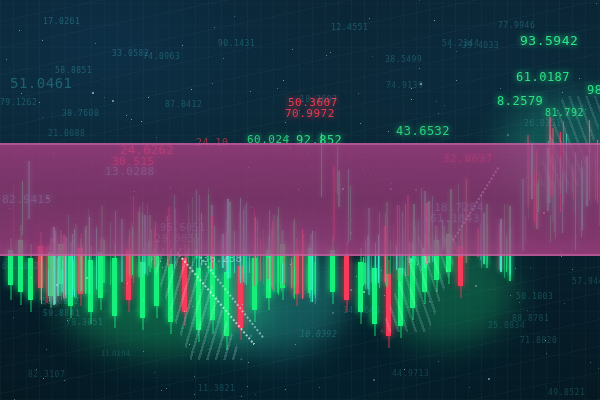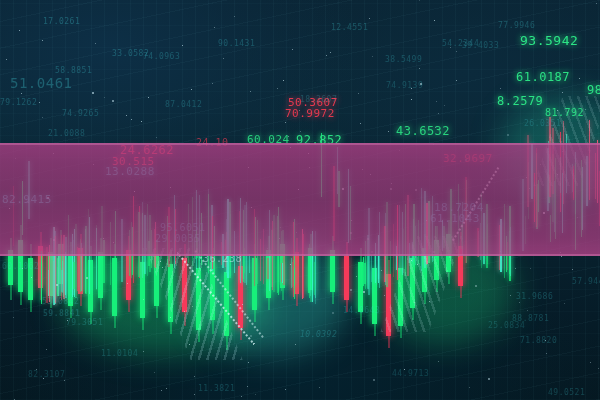--- a/index.html
+++ b/index.html
@@ -722,38 +722,38 @@
       <div class="num" style="left: 155px; top: 233px; font-size: 10px; color: rgb(69, 216, 224); opacity: 0.45;">29.0035</div>
       <div class="num" style="left: 203px; top: 253px; font-size: 10px; color: rgb(207, 239, 248); opacity: 0.5;">36.238</div>
       <div class="num" style="left: 196px; top: 137px; font-size: 10px; color: rgb(255, 59, 82); opacity: 0.6;">24.10</div>
       <div class="num" style="left: 43px; top: 17px; font-size: 8px; color: rgb(69, 216, 224); opacity: 0.3;">17.0261</div>
       <div class="num" style="left: 112px; top: 49px; font-size: 8px; color: rgb(69, 216, 224); opacity: 0.28;">33.0582</div>
       <div class="num" style="left: 143px; top: 52px; font-size: 8px; color: rgb(69, 216, 224); opacity: 0.26;">74.0963</div>
       <div class="num" style="left: 55px; top: 66px; font-size: 8px; color: rgb(69, 216, 224); opacity: 0.28;">58.8851</div>
       <div class="num" style="left: 218px; top: 39px; font-size: 8px; color: rgb(69, 216, 224); opacity: 0.26;">90.1431</div>
       <div class="num" style="left: 10px; top: 75px; font-size: 14px; color: rgb(69, 216, 224); opacity: 0.3;">51.0461</div>
       <div class="num" style="left: 0px; top: 98px; font-size: 8px; color: rgb(69, 216, 224); opacity: 0.26;">79.1262</div>
-      <div class="num" style="left: 62px; top: 109px; font-size: 8px; color: rgb(69, 216, 224); opacity: 0.26;">74.9265</div>
+      <div class="num" style="left: 62px; top: 109px; font-size: 8px; color: rgb(69, 216, 224); opacity: 0.26;">38.7600</div>
       <div class="num" style="left: 48px; top: 129px; font-size: 8px; color: rgb(69, 216, 224); opacity: 0.24;">21.0088</div>
       <div class="num" style="left: 165px; top: 100px; font-size: 8px; color: rgb(69, 216, 224); opacity: 0.24;">87.0412</div>
       <div class="num" style="left: 331px; top: 23px; font-size: 8px; color: rgb(69, 216, 224); opacity: 0.26;">12.4551</div>
       <div class="num" style="left: 498px; top: 21px; font-size: 8px; color: rgb(69, 216, 224); opacity: 0.26;">77.9946</div>
       <div class="num" style="left: 442px; top: 39px; font-size: 8px; color: rgb(69, 216, 224); opacity: 0.24;">54.2344</div>
       <div class="num" style="left: 385px; top: 55px; font-size: 8px; color: rgb(69, 216, 224); opacity: 0.24;">38.5499</div>
       <div class="num" style="left: 462px; top: 41px; font-size: 8px; color: rgb(69, 216, 224); opacity: 0.24;">39.4033</div>
       <div class="num" style="left: 386px; top: 81px; font-size: 8px; color: rgb(69, 216, 224); opacity: 0.22;">74.9139</div>
       <div class="num" style="left: 300px; top: 95px; font-size: 8px; color: rgb(69, 216, 224); opacity: 0.22;">18.3607</div>
       <div class="num" style="left: 524px; top: 119px; font-size: 8px; color: rgb(69, 216, 224); opacity: 0.22;">26.0351</div>
       <div class="num" style="left: 300px; top: 330px; font-size: 8px; color: rgb(69, 216, 224); opacity: 0.26; font-style: italic;">10.0392</div>
       <div class="num" style="left: 42px; top: 297px; font-size: 8px; color: rgb(69, 216, 224); opacity: 0.24;">53.0842</div>
       <div class="num" style="left: 66px; top: 318px; font-size: 8px; color: rgb(69, 216, 224); opacity: 0.24;">79.3051</div>
-      <div class="num" style="left: 101px; top: 349px; font-size: 8px; color: rgb(69, 216, 224); opacity: 0.22;">11.0104</div>
+      <div class="num" style="left: 101px; top: 349px; font-size: 8px; color: rgb(69, 216, 224); opacity: 0.22; font-family: Liberation Serif, serif;">11.0104</div>
       <div class="num" style="left: 343px; top: 306px; font-size: 8px; color: rgb(69, 216, 224); opacity: 0.22;">14.0643</div>
       <div class="num" style="left: 43px; top: 309px; font-size: 8px; color: rgb(69, 216, 224); opacity: 0.22; font-weight: bold;">59.8841</div>
-      <div class="num" style="left: 516px; top: 292px; font-size: 8px; color: rgb(69, 216, 224); opacity: 0.24;">31.9686</div>
+      <div class="num" style="left: 516px; top: 292px; font-size: 8px; color: rgb(69, 216, 224); opacity: 0.24;">50.1003</div>
       <div class="num" style="left: 512px; top: 314px; font-size: 8px; color: rgb(69, 216, 224); opacity: 0.22;">88.8781</div>
       <div class="num" style="left: 520px; top: 336px; font-size: 8px; color: rgb(69, 216, 224); opacity: 0.22;">71.8820</div>
       <div class="num" style="left: 572px; top: 277px; font-size: 8px; color: rgb(69, 216, 224); opacity: 0.22;">57.9443</div>
       <div class="num" style="left: 198px; top: 384px; font-size: 8px; color: rgb(69, 216, 224); opacity: 0.22;">11.3821</div>
       <div class="num" style="left: 548px; top: 388px; font-size: 8px; color: rgb(69, 216, 224); opacity: 0.22;">49.0521</div>
       <div class="num" style="left: 488px; top: 321px; font-size: 8px; color: rgb(69, 216, 224); opacity: 0.2;">25.0834</div>
       <div class="num" style="left: 2px; top: 262px; font-size: 8px; color: rgb(69, 216, 224); opacity: 0.22;">60.1062</div>
       <div class="num" style="left: 392px; top: 369px; font-size: 8px; color: rgb(69, 216, 224); opacity: 0.2;">44.9713</div>
       <div class="num" style="left: 28px; top: 370px; font-size: 8px; color: rgb(69, 216, 224); opacity: 0.2;">82.3107</div>
     </div>

